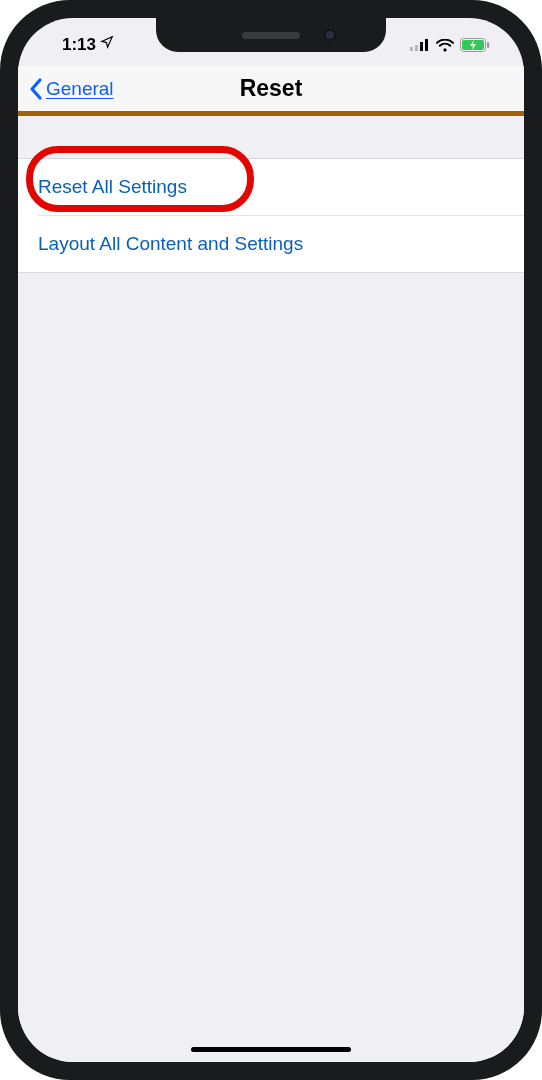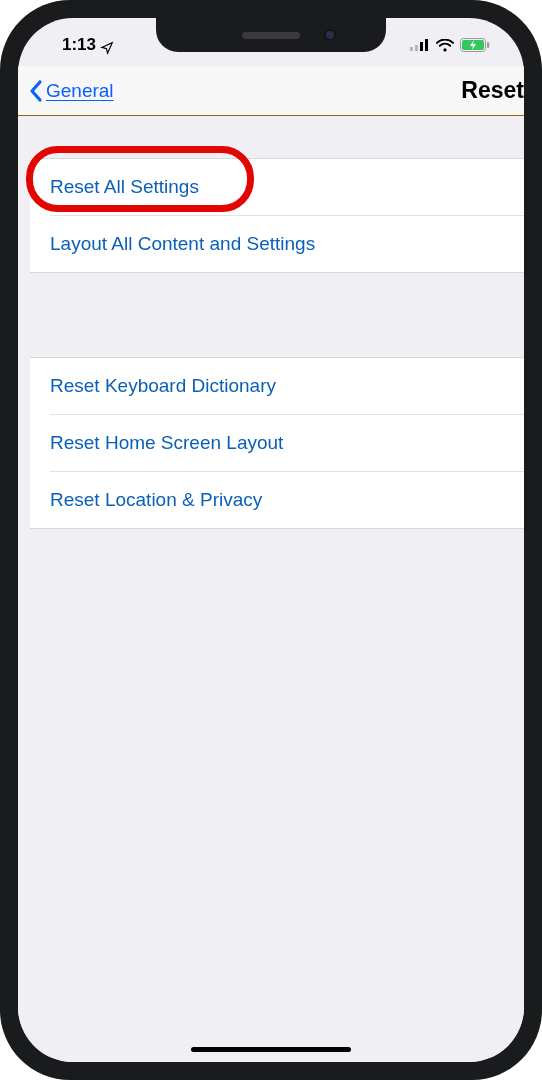--- a/index.html
+++ b/index.html
@@ -75,45 +75,45 @@
     align-items: center;
     justify-content: space-between;
     padding: 0 28px;
     z-index: 5;
     font-weight: 600;
     font-size: 17px;
     color: #000;
   }
   .status-left {
     display: flex;
-    align-items: flex-end;
+    align-items: flex-start;
     gap: 4px;
     padding-left: 16px;
     padding-top: 6px;
   }
   .status-right {
     display: flex;
     align-items: center;
     gap: 6px;
     padding-right: 6px;
     padding-top: 6px;
   }
   .icon-svg { display: block; }
   
   .nav-bar {
     position: absolute;
     top: 48px;
     left: 0;
     right: 0;
     height: 50px;
     background: #f7f7f8;
-    border-bottom: 1px solid #a16207;
-    display: flex;
-    align-items: center;
-    justify-content: flex-end;
+    border-bottom: 5px solid #a16207;
+    display: flex;
+    align-items: center;
+    justify-content: center;
   }
   .nav-back {
     position: absolute;
     left: 10px;
     top: 0;
     bottom: 0;
     display: flex;
     align-items: center;
     gap: 2px;
     color: #0a60ff;
@@ -131,21 +131,20 @@
     color: #000;
   }
   
   .content {
     position: absolute;
     top: 98px;
     left: 0;
     right: 0;
     bottom: 0;
     background: #efeff4;
-    padding-left: 12px;
   }
   .section-gap { height: 42px; }
   .group {
     background: #fff;
     border-top: 1px solid #d8d8dc;
     border-bottom: 1px solid #d8d8dc;
   }
   .row {
     min-height: 56px;
     display: flex;
@@ -242,33 +241,20 @@
         <div class="row">
           <span>Layout All Content and Settings</span>
         </div>
       </div>
 
       <div class="section-gap"></div>
 
 
       <div class="section-gap"></div>
 
-      <div class="group">
-        <div class="row">
-          <span>Reset Keyboard Dictionary</span>
-        </div>
-        <div class="sep"></div>
-        <div class="row">
-          <span>Reset Home Screen Layout</span>
-        </div>
-        <div class="sep"></div>
-        <div class="row">
-          <span>Reset Location &amp; Privacy</span>
-        </div>
-      </div>
 
       <div class="highlight" style="top:30px; left:8px; width:228px; height:66px;"></div>
 
     </div>
 
     <div class="home-indicator"></div>
 
   </div>
 </div>
 

